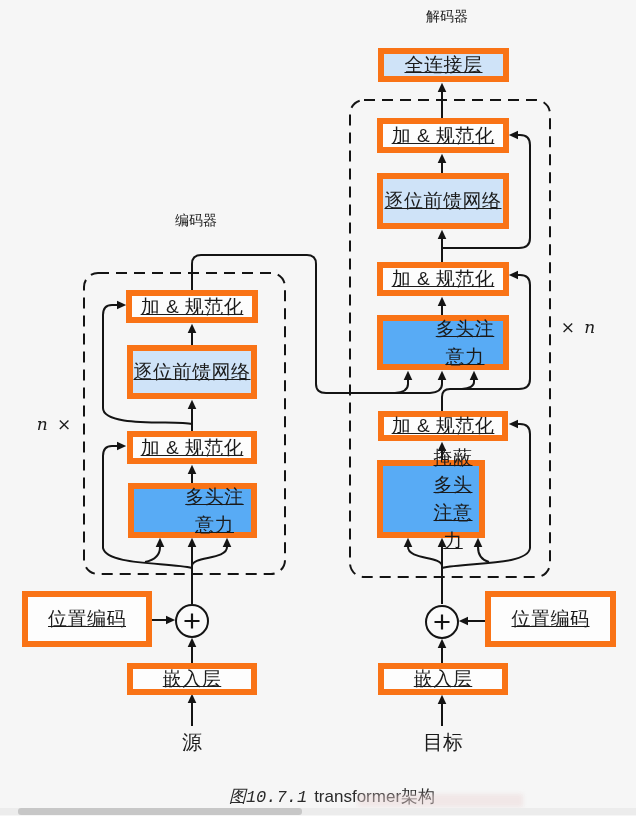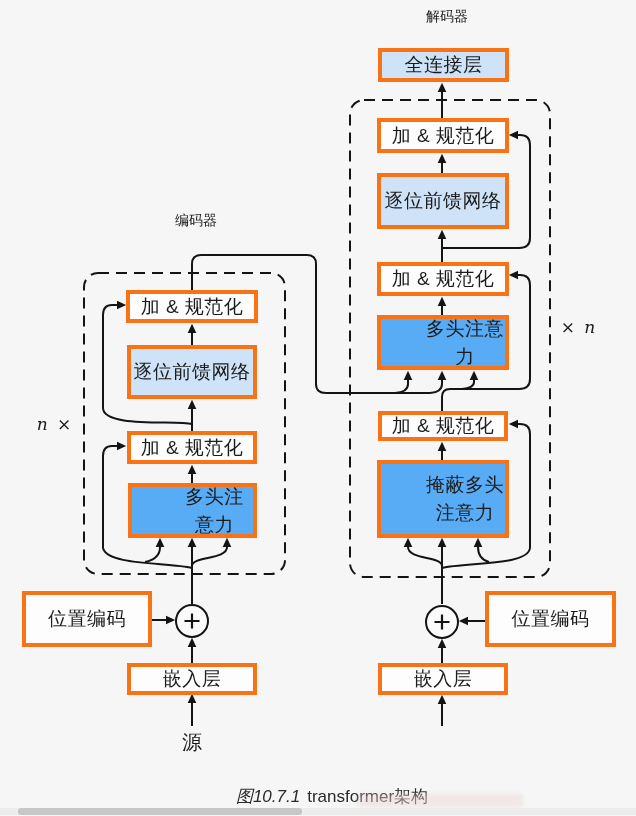--- a/index.html
+++ b/index.html
@@ -6,32 +6,32 @@
   #screen{
     position:relative;width:636px;height:816px;overflow:hidden;
     background:#f6f6f6;
     font-family:"Liberation Sans","DejaVu Sans",sans-serif;
     color:#1b1b1b;
   }
   svg{position:absolute;left:0;top:0;}
   .wires{z-index:1;}
   .box{
     position:absolute;box-sizing:border-box;z-index:2;
-    border:4px solid #f97316;background:#fdfdfd;
+    border:6px solid #f97316;background:#fdfdfd;
     display:flex;flex-direction:column;align-items:center;justify-content:center;
-    font-size:19px;line-height:1.45;text-align:center;letter-spacing:0.5px;
+    font-size:19px;line-height:1.45;text-align:center;letter-spacing:0.5px;text-decoration:underline;
   }
   .blue{background:#58abf5;padding-left:44px;}
   .lightblue{background:#cfe3f8;}
   .lbl{position:absolute;z-index:3;text-align:center;}
   .title{font-size:14px;}
   .io{font-size:20px;}
   .mathlbl{font-family:"DejaVu Serif","Liberation Serif",serif;font-style:italic;font-size:17px;letter-spacing:2px;}
   .caption{left:0;width:636px;top:785px;font-size:17px;color:#2a2a2a;}
-  .caption .fig{font-style:italic;font-family:Liberation Sans, sans-serif;margin-right:7px;margin-left:28px;}
+  .caption .fig{font-style:italic;font-family:Liberation Mono, monospace;margin-right:7px;margin-left:28px;}
   .scroll-track{position:absolute;left:0;top:808px;width:636px;height:7px;background:#ececec;z-index:4;}
   .scroll-thumb{position:absolute;left:18px;top:808px;width:284px;height:7px;background:#c7c7c7;border-radius:3px;z-index:5;}
   .smudge{position:absolute;left:358px;top:794px;width:165px;height:13px;background:rgba(234,213,213,.45);filter:blur(2px);z-index:4;}
 </style>
 </head>
 <body>
 
 <div id="screen">
 
   <svg class="wires" width="636" height="816" viewBox="0 0 636 816">
@@ -99,26 +99,27 @@
   <div class="box" style="left:22px;top:591px;width:130px;height:56px;">位置编码</div>
   <div class="box" style="left:127px;top:663px;width:130px;height:32px;">嵌入层</div>
   <div class="lbl io" style="left:142px;top:729px;width:100px;">源</div>
 
   <div class="box lightblue" style="left:378px;top:48px;width:131px;height:34px;">全连接层</div>
   <div class="box" style="left:377px;top:118px;width:132px;height:35px;">加 &amp; 规范化</div>
   <div class="box lightblue" style="left:377px;top:173px;width:132px;height:56px;">逐位前馈网络</div>
   <div class="box" style="left:377px;top:262px;width:132px;height:34px;">加 &amp; 规范化</div>
   <div class="box blue" style="left:377px;top:315px;width:132px;height:55px;">多头注意力</div>
   <div class="box" style="left:378px;top:411px;width:130px;height:30px;">加 &amp; 规范化</div>
-  <div class="box blue" style="left:377px;top:460px;width:132px;height:78px;">
+  <div class="box blue" style="left:377px;top:460px;width:108px;height:78px;">
     <span>掩蔽多头</span>
     <span>注意力</span>
   </div>
   <div class="box" style="left:485px;top:591px;width:131px;height:56px;">位置编码</div>
   <div class="box" style="left:378px;top:663px;width:130px;height:32px;">嵌入层</div>
+  <div class="lbl io" style="left:393px;top:729px;width:100px;">目标</div>
 
   <div class="lbl caption">
     <span class="fig">图10.7.1</span><span>transformer架构</span>
   </div>
 
   <div class="smudge"></div>
   <div class="scroll-track"></div>
   <div class="scroll-thumb"></div>
 
 </div>

